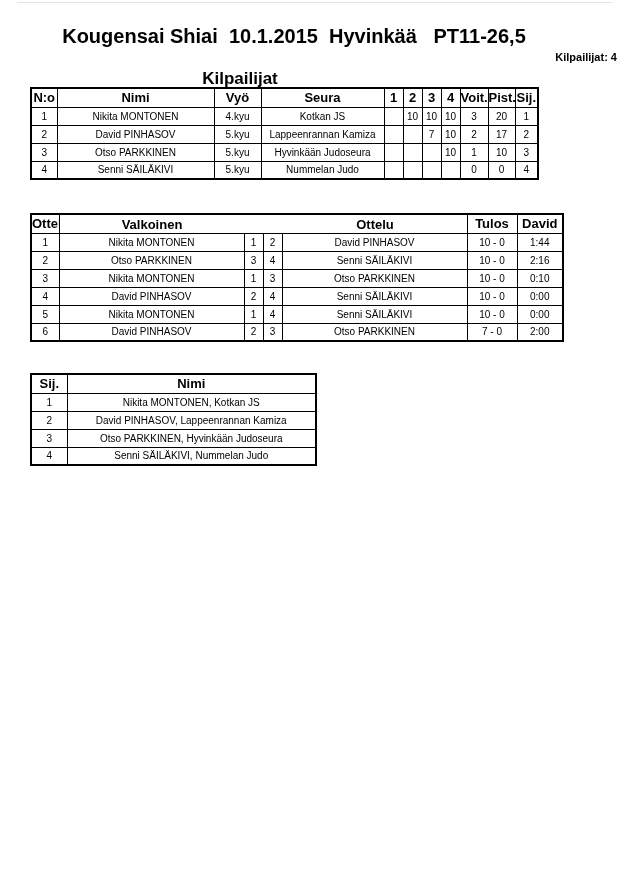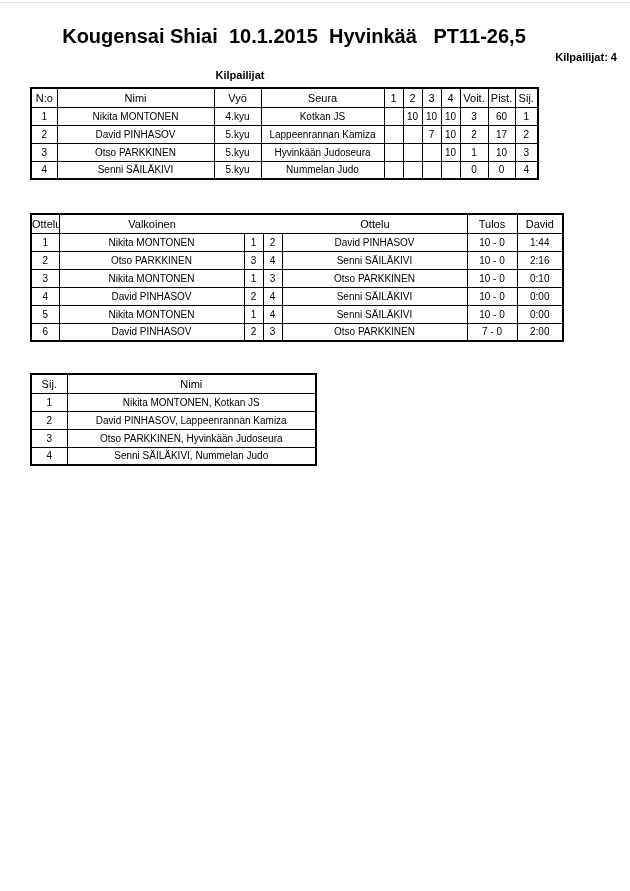--- a/index.html
+++ b/index.html
@@ -1,49 +1,50 @@
 <!DOCTYPE html>
 <html><head>
 <meta charset="utf-8">
 <style>
   html,body { margin:0; padding:0; background:#ffffff; }
   .page {
     position:relative; width:630px; height:891px; background:#ffffff;
     font-family:"Liberation Sans", sans-serif; color:#000;
     overflow:hidden;
+    border-radius:29px;
   }
   .top-edge { position:absolute; top:2px; left:0; width:630px; height:1px; background:#e3e3e3; }
 
   .title {
     position:absolute; top:25px; left:0; width:588px;
     text-align:center; font-weight:bold; font-size:20px;
     white-space:pre; letter-spacing:0;
   }
   .count {
     position:absolute; top:51px; right:13px;
     font-weight:bold; font-size:11px;
   }
   .sec {
     position:absolute; width:200px; text-align:center;
-    font-weight:bold; font-size:11px;
+    font-weight:bold; font-size:17px;
   }
   #lbl-kilpailijat { left:140px; top:69px; }
   #lbl-ottelut     { left:196px; top:195px; }
   #lbl-tulokset    { left:68px;  top:357px; }
 
   table.t {
     position:absolute; border-collapse:collapse; table-layout:fixed;
     border:2px solid #000; background:#fff;
   }
   table.t th, table.t td {
     border:1px solid #000; padding:0; margin:0;
     text-align:center; vertical-align:middle;
     font-size:10px; line-height:1.1; overflow:hidden; white-space:nowrap;
   }
-  table.t th { font-weight:normal; font-size:11px; }
+  table.t th { font-weight:bold; font-size:13px; }
   table.t tr      { height:18px; }
   table.t tr.hdr  { height:19px; }
 
   td.name, th.name-h { text-align:left; padding-left:5px; }
   td.name { font-size:10.5px; }
   .hdr-left { text-align:left; padding-left:1px; font-size:10px; }
   .thick-l { border-left:2px solid #000; }
   .no-l { border-left:none; }
   .no-r { border-right:none; }
   td.sm { font-size:9.5px; }
@@ -100,21 +101,21 @@
     <tr>
       <td class="sm">1</td>
       <td class="name">Nikita MONTONEN</td>
       <td class="name">4.kyu</td>
       <td class="name">Kotkan JS</td>
       <td class="sm"></td>
       <td class="sm">10</td>
       <td class="sm">10</td>
       <td class="sm">10</td>
       <td class="sm thick-l">3</td>
-      <td class="sm">60</td>
+      <td class="sm">20</td>
       <td class="sm">1</td>
     </tr>
     <tr>
       <td class="sm">2</td>
       <td class="name">David PINHASOV</td>
       <td class="name">5.kyu</td>
       <td class="name">Lappeenrannan Kamiza</td>
       <td class="sm"></td>
       <td class="sm"></td>
       <td class="sm">7</td>

